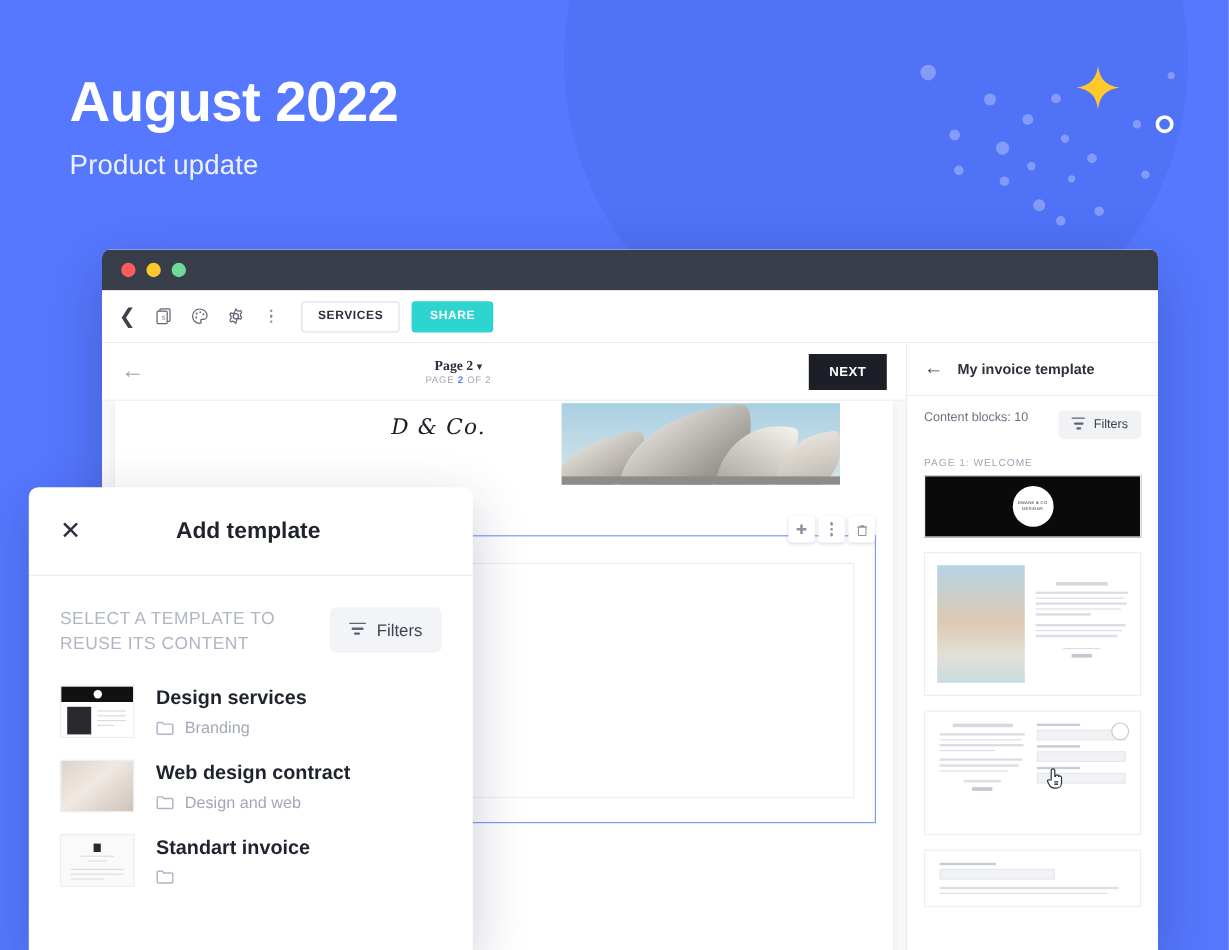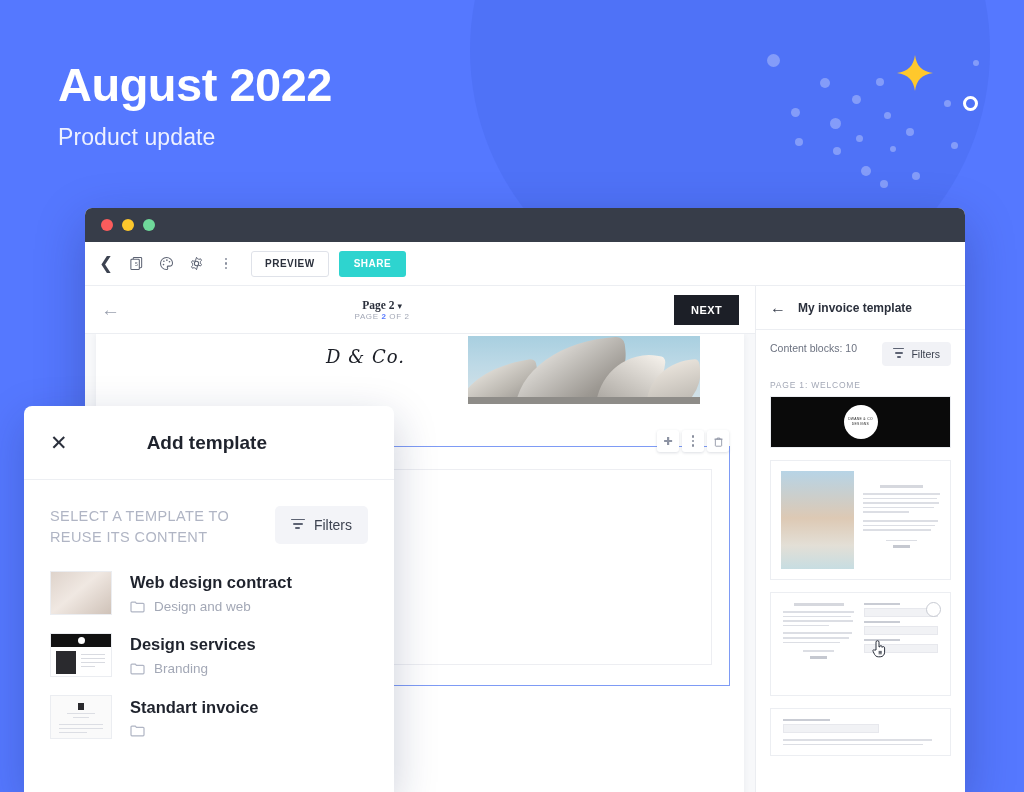--- a/index.html
+++ b/index.html
@@ -323,21 +323,21 @@
           <path d="M8 1.4 9.1 3a5.8 5.8 0 0 1 1.5.6l1.8-.6.9 1.6-1.2 1.4a5.8 5.8 0 0 1 0 1.6l1.2 1.4-.9 1.6-1.8-.6a5.8 5.8 0 0 1-1.5.6L8 14.6 6.9 13a5.8 5.8 0 0 1-1.5-.6l-1.8.6-.9-1.6 1.2-1.4a5.8 5.8 0 0 1 0-1.6L2.7 6.6l.9-1.6 1.8.6A5.8 5.8 0 0 1 6.9 5Z" fill="none" stroke="#5d6373" stroke-width="1.05" stroke-linejoin="round"></path>
         </svg>
       </div>
       <div class="ticon">
         <div class="kebab">
             <i></i>
             <i></i>
             <i></i>
           </div>
       </div>
-      <div class="btn-preview">PREVIEW</div>
+      <div class="btn-preview">SERVICES</div>
       <div class="btn-share">SHARE</div>
     </div>
   </div>
 
   <div class="appbody">
 
     <div class="editor">
 
       <div class="pagenav">
         <div class="arrow-left">←</div>
@@ -497,33 +497,20 @@
       <span class="filter-ico">
         <i style="width:14px;"></i>
           <i style="width:10px;"></i>
           <i style="width:5px;"></i>
       </span>
       <span>Filters</span>
     </div>
   </div>
 
   <div class="tpl">
-    <div class="tpl-thumb tt1"></div>
-    <div>
-      <div class="tpl-name">Web design contract</div>
-      <div class="tpl-folder">
-        <svg width="15" height="13" viewBox="0 0 16 14">
-          <path d="M1 3.2a1 1 0 0 1 1-1h3.6l1.3 1.5H14a1 1 0 0 1 1 1v7a1 1 0 0 1-1 1H2a1 1 0 0 1-1-1Z" fill="none" stroke="#b0b5c4" stroke-width="1.3"></path>
-        </svg>
-        <span>Design and web</span>
-      </div>
-    </div>
-  </div>
-
-  <div class="tpl">
     <div class="tpl-thumb tt2">
       <div class="bar"></div>
         <div class="dotw"></div>
         <div class="ph"></div>
       <div class="ln" style="top:20px"></div>
         <div class="ln" style="top:24px"></div>
       <div class="ln" style="top:28px"></div>
         <div class="ln" style="top:32px;right:16px"></div>
     </div>
     <div>
@@ -531,20 +518,33 @@
       <div class="tpl-folder">
         <svg width="15" height="13" viewBox="0 0 16 14">
           <path d="M1 3.2a1 1 0 0 1 1-1h3.6l1.3 1.5H14a1 1 0 0 1 1 1v7a1 1 0 0 1-1 1H2a1 1 0 0 1-1-1Z" fill="none" stroke="#b0b5c4" stroke-width="1.3"></path>
         </svg>
         <span>Branding</span>
       </div>
     </div>
   </div>
 
   <div class="tpl">
+    <div class="tpl-thumb tt1"></div>
+    <div>
+      <div class="tpl-name">Web design contract</div>
+      <div class="tpl-folder">
+        <svg width="15" height="13" viewBox="0 0 16 14">
+          <path d="M1 3.2a1 1 0 0 1 1-1h3.6l1.3 1.5H14a1 1 0 0 1 1 1v7a1 1 0 0 1-1 1H2a1 1 0 0 1-1-1Z" fill="none" stroke="#b0b5c4" stroke-width="1.3"></path>
+        </svg>
+        <span>Design and web</span>
+      </div>
+    </div>
+  </div>
+
+  <div class="tpl">
     <div class="tpl-thumb tt3">
       <div class="sq"></div>
       <div class="ln" style="left:16px;right:16px;top:17px"></div>
       <div class="ln" style="left:22px;right:22px;top:21px"></div>
       <div class="ln" style="left:8px;right:8px;top:28px"></div>
       <div class="ln" style="left:8px;right:8px;top:32px"></div>
       <div class="ln" style="left:8px;right:24px;top:36px"></div>
     </div>
     <div>
       <div class="tpl-name">Standart invoice</div>

